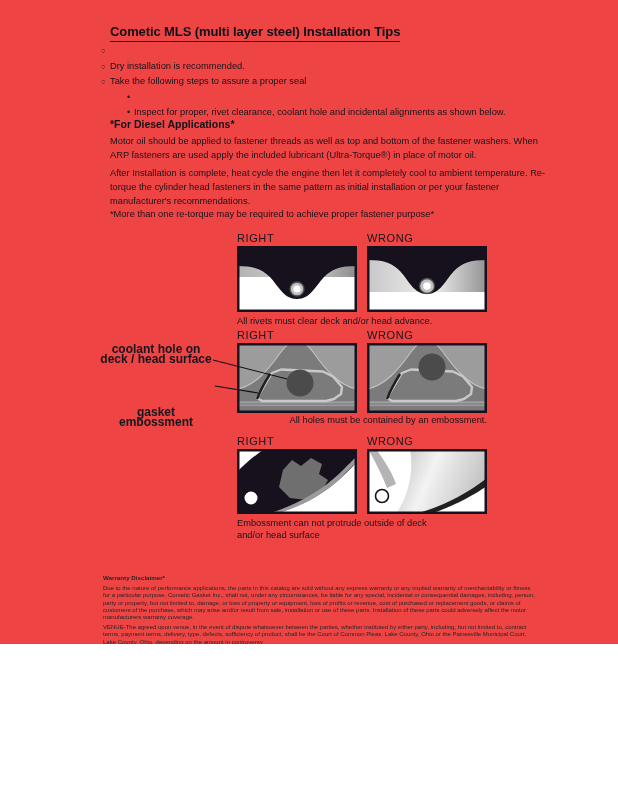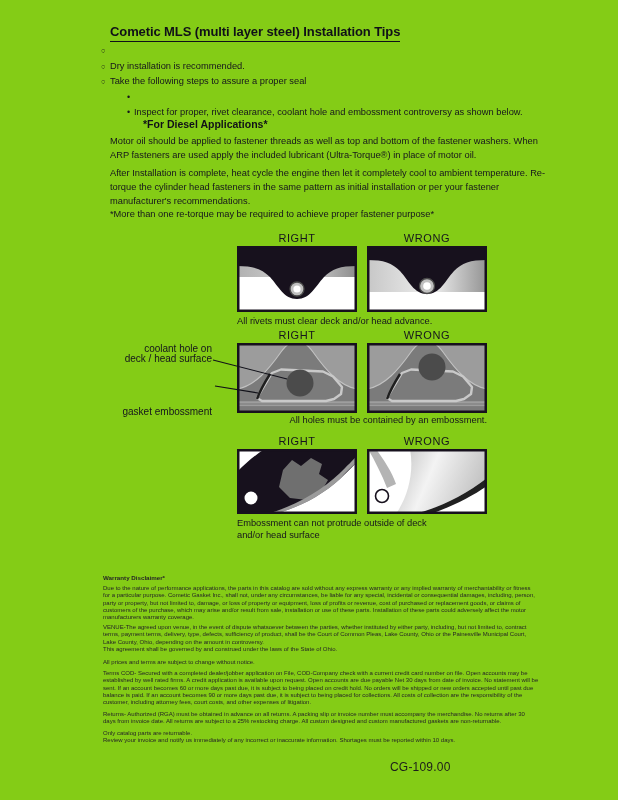--- a/index.html
+++ b/index.html
@@ -1,35 +1,35 @@
 <!DOCTYPE html>
 <html><head>
 <meta charset="utf-8">
 <style>
   html,body{margin:0;padding:0;background:#ffffff;}
   #page{
-    position:relative;width:618px;height:800px;background:#84cc16;overflow:hidden;
+    position:relative;width:618px;height:644px;background:#ef4444;overflow:hidden;
     font-family:"Liberation Sans","DejaVu Sans",sans-serif;color:#111111;
   }
   .abs{position:absolute;}
   .title{
     font-size:13px;font-weight:bold;letter-spacing:-0.1px;color:#101018;
     border-bottom:1.6px solid #101018;padding-bottom:2px;white-space:nowrap;
   }
   .bullets{font-size:9.3px;line-height:15.5px;color:#15151d;white-space:nowrap;}
   .b-item{display:flex;align-items:baseline;}
   .b-marker{width:9px;font-size:7.5px;flex:0 0 9px;}
   .sb-item{display:flex;align-items:baseline;padding-left:26px;}
   .sb-marker{width:7px;font-size:9px;flex:0 0 7px;}
-  .h2{font-size:10.5px;font-weight:bold;color:#101018;white-space:nowrap;margin-left:33px;}
+  .h2{font-size:10.5px;font-weight:bold;color:#101018;white-space:nowrap;}
   .para{font-size:9.3px;line-height:14px;color:#15151d;width:436px;}
-  .rw-label{font-size:11px;letter-spacing:0.6px;color:#15151d;width:120px;text-align:center;}
+  .rw-label{font-size:11px;letter-spacing:0.6px;color:#15151d;width:120px;text-align:left;}
   .caption{font-size:9.3px;color:#15151d;white-space:nowrap;}
   .caption2{font-size:9.3px;line-height:12px;color:#15151d;}
-  .dg-label{font-size:10px;line-height:10px;color:#15151d;width:112px;text-align:right;}
+  .dg-label{font-size:12px;line-height:10px;color:#15151d;width:112px;text-align:center;font-weight:bold;}
   .disc{font-size:6px;line-height:7.3px;color:#262626;width:436px;}
   .disc-h{font-size:6.2px;font-weight:bold;color:#262626;}
   .footer-code{font-size:12px;color:#1c1c1c;letter-spacing:0.2px;}
   svg{display:block;}
 </style>
 </head>
 <body>
 
 <div id="page">
 
@@ -45,21 +45,21 @@
     </div>
     <div class="b-item">
       <span class="b-marker">○</span>
       <span>Take the following steps to assure a proper seal</span>
     </div>
     <div class="sb-item">
       <span class="sb-marker">•</span>
     </div>
     <div class="sb-item">
       <span class="sb-marker">•</span>
-      <span>Inspect for proper, rivet clearance, coolant hole and embossment controversy as shown below.</span>
+      <span>Inspect for proper, rivet clearance, coolant hole and incidental alignments as shown below.</span>
     </div>
   </div>
 
   <div class="abs h2" style="left:110px;top:118px;">*For Diesel Applications*</div>
   <div class="abs para" style="left:110px;top:134px;">Motor oil should be applied to fastener threads as well as top and bottom of the fastener washers. When ARP fasteners are used apply the included lubricant (Ultra-Torque®) in place of motor oil.</div>
   <div class="abs para" style="left:110px;top:166px;">After Installation is complete, heat cycle the engine then let it completely cool to ambient temperature. Re-torque the cylinder head fasteners in the same pattern as initial installation or per your fastener manufacturer's recommendations.</div>
   <div class="abs para" style="left:110px;top:207px;">*More than one re-torque may be required to achieve proper fastener purpose*</div>
 
   <div class="abs rw-label" style="left:237px;top:232px;">RIGHT</div>
   <div class="abs rw-label" style="left:367px;top:232px;">WRONG</div>

